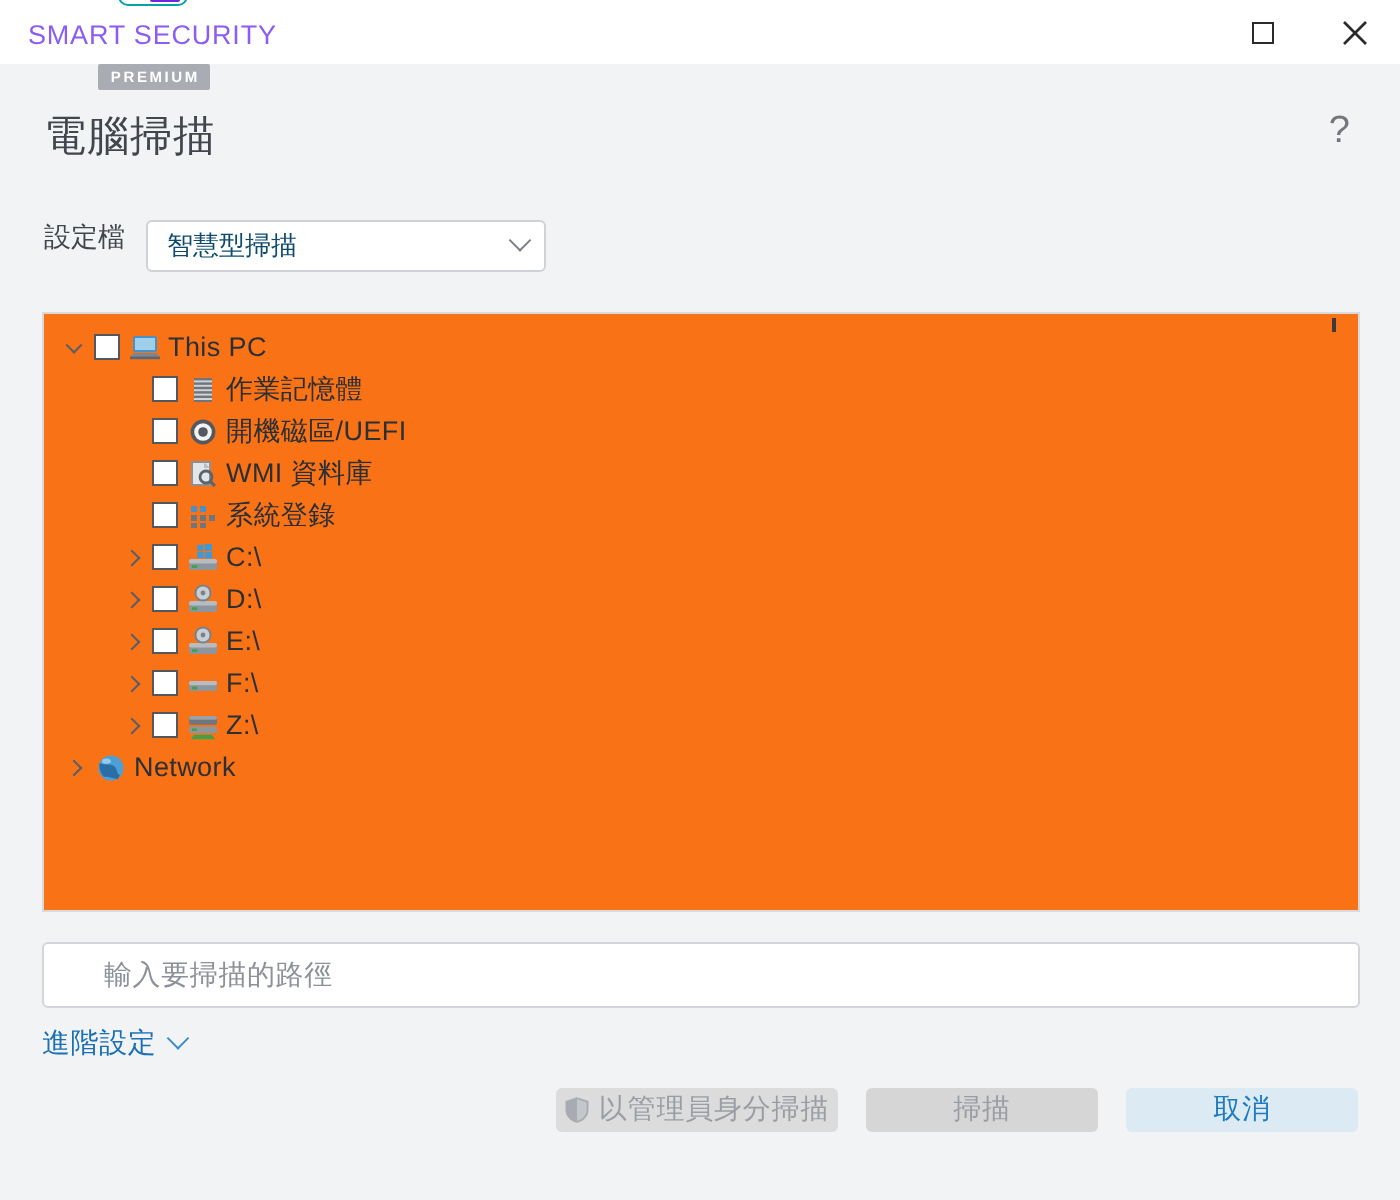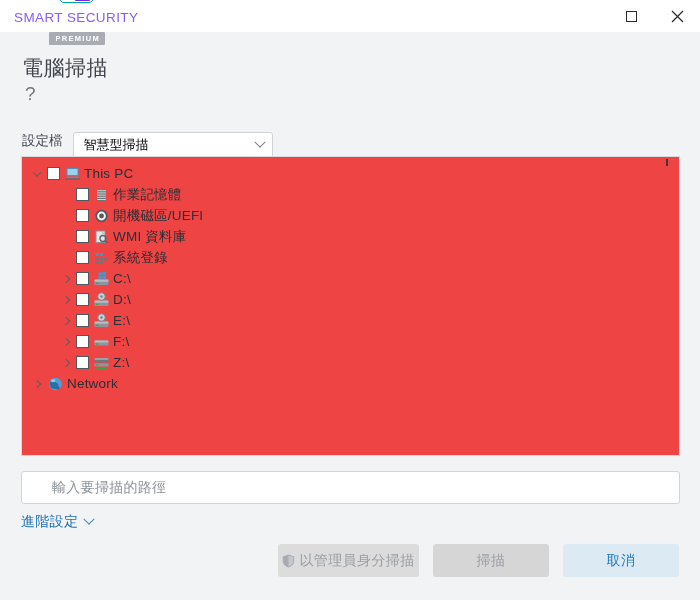--- a/index.html
+++ b/index.html
@@ -52,21 +52,21 @@
   .winbtn {
     width: 46px; height: 32px;
     display: flex; align-items: center; justify-content: center;
     color: #2b2b2b; cursor: default;
   }
   .sq { width: 11px; height: 11px; border: 1.2px solid #2b2b2b; }
 
   
   .header {
     padding: 22px 22px 0 22px;
-    display: flex; align-items: flex-start; justify-content: space-between; flex-direction: column;
+    display: flex; align-items: flex-start; justify-content: space-between;
   }
   .page-title {
     font-size: 21px; color: #41454c; font-weight: 400; letter-spacing: .5px;
   }
   .help-icon {
     font-size: 19px; color: #73777d; line-height: 20px;
     padding: 0 3px; cursor: default; margin-top: 2px;
   }
 
   
@@ -76,32 +76,32 @@
   }
   .profile-label { font-size: 13.5px; color: #41454c; }
   .profile-select {
     width: 200px; height: 26px;
     background: #ffffff;
     border: 1px solid #cfd2d6; border-radius: 3px;
     display: flex; align-items: center; justify-content: space-between;
     padding: 0 8px 0 10px;
     cursor: default;
   }
-  .profile-select .val { font-size: 13px; color: #000000; }
+  .profile-select .val { font-size: 13px; color: #0c4a6e; }
   .chev-sm {
     width: 8px; height: 8px;
     border-right: 1.4px solid #7d8188; border-bottom: 1.4px solid #7d8188;
     transform: rotate(45deg) translate(-2px,-2px);
   }
 
   
   .tree-panel {
     position: absolute; left: 21px; top: 156px;
     width: 659px; height: 300px;
-    background: #ef4444;
+    background: #f97316;
     border: 1px solid #d8dade;
     overflow: hidden;
   }
   .tree-scroll-mark {
     position: absolute; right: 11px; top: 2px;
     width: 2px; height: 7px; background: #3a3a3a;
   }
   .tree-inner { padding: 6px 0 0 0; }
   .tnode {
     display: flex; align-items: center;
@@ -160,21 +160,21 @@
     transform: rotate(45deg) translate(-2px,-2px);
   }
 
   
   .footer {
     position: absolute; left: 0; top: 544px; width: 700px;
     display: flex; justify-content: flex-end; align-items: center;
     gap: 14px; padding-right: 21px;
   }
   .btn {
-    height: 33px; border-radius: 3px;
+    height: 22px; border-radius: 3px;
     display: flex; align-items: center; justify-content: center;
     font-size: 14px; letter-spacing: .4px; cursor: default;
     border: 1px solid transparent;
   }
   .btn-admin {
     width: 141px; background: #dcdcdc; color: #9a9ea4; gap: 4px;
   }
   .btn-scan { width: 116px; background: #d6d6d6; color: #9a9ea4; }
   .btn-cancel {
     width: 116px; background: #dceaf4; color: #1f7cc0;

